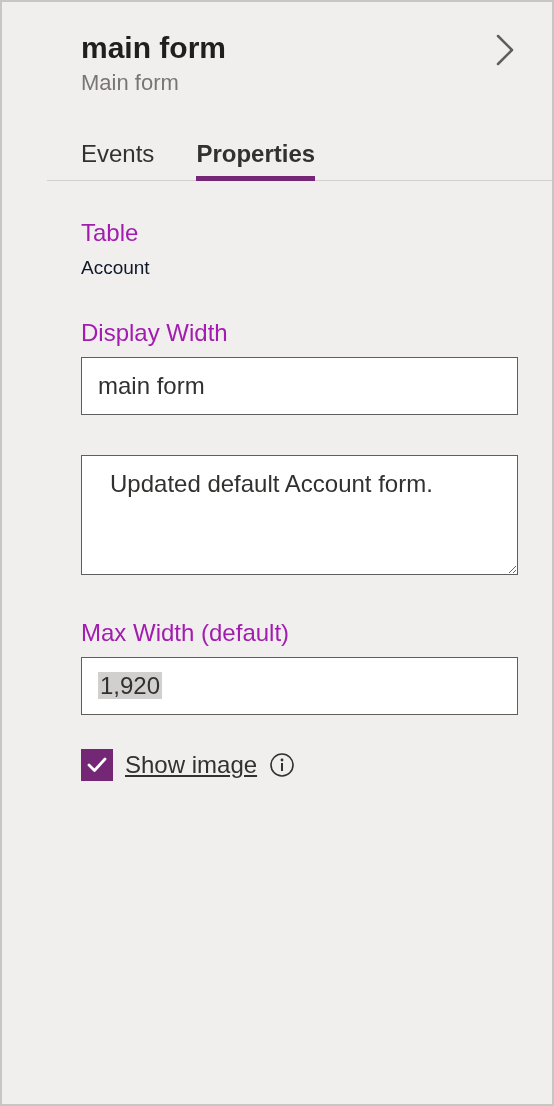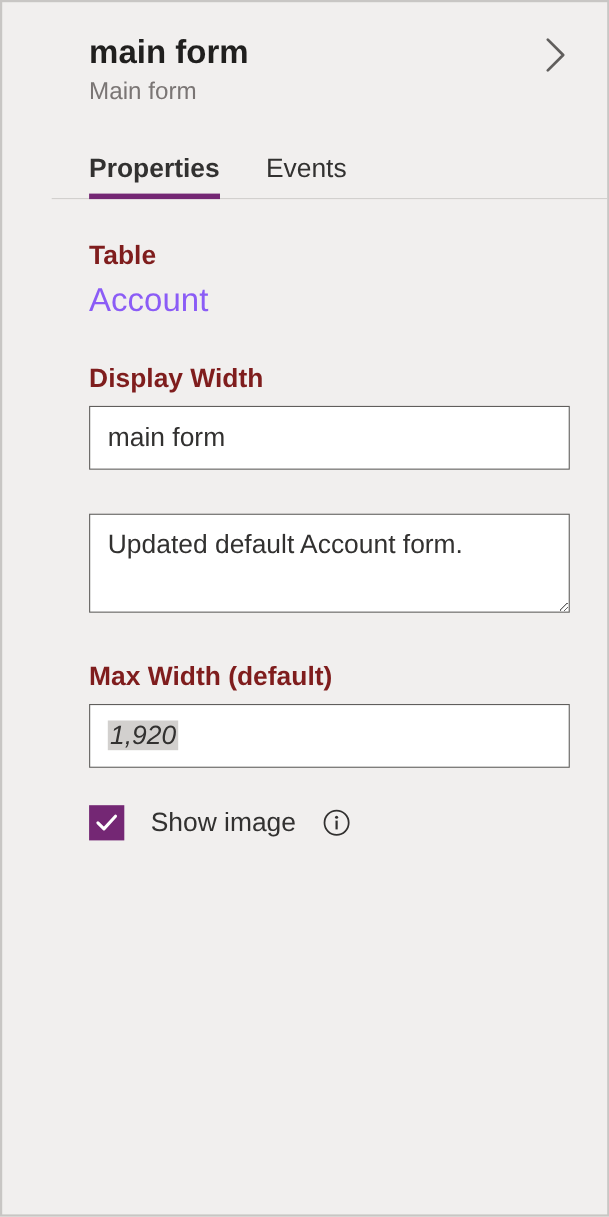--- a/index.html
+++ b/index.html
@@ -66,70 +66,70 @@
       right: 0;
       bottom: -1px;
       height: 5px;
       background: #742774;
     }
     .section {
       margin-top: 38px;
     }
     .label {
       font-size: 24px;
-      font-weight: 700;
-      color: #7f1d1d;
+      font-weight: 400;
+      color: #a21caf;
       margin-bottom: 10px;
     }
     .value-text {
-      font-size: 30px;
-      color: #8b5cf6;
+      font-size: 19px;
+      color: #0f172a;
       margin-top: 10px;
     }
     .field-group {
       margin-top: 40px;
     }
     .text-input {
       width: 100%;
       font-family: inherit;
       font-size: 24px;
       padding: 14px 16px;
       border: 1px solid #605e5c;
       background: #ffffff;
       color: #323130;
     }
     .textarea {
       width: 100%;
       font-family: inherit;
       font-size: 24px;
-      padding: 14px 16px;
+      padding: 14px 28px;
       border: 1px solid #605e5c;
       background: #ffffff;
       color: #323130;
-      height: 90px;
+      height: 120px;
       resize: both;
     }
     .maxwidth-highlight {
       background: #d2d0ce;
       padding: 0 2px;
     }
     .maxwidth-box {
       width: 100%;
       border: 1px solid #605e5c;
       background: #ffffff;
       padding: 14px 16px;
       font-size: 24px;
       cursor: text;
-      font-style: italic;
     }
     .checkbox-row {
       display: flex;
       align-items: center;
-      gap: 24px;
+      gap: 12px;
       margin-top: 34px;
+      text-decoration: underline;
     }
     .checkbox {
       width: 32px;
       height: 32px;
       background: #742774;
       display: flex;
       align-items: center;
       justify-content: center;
       cursor: pointer;
     }
@@ -153,22 +153,22 @@
       <div class="subtitle">Main form</div>
     </div>
     <div class="chevron">
       <svg width="24" height="36" viewBox="0 0 24 36" fill="none">
         <path d="M4 4 L18 18 L4 32" stroke="#605e5c" stroke-width="2.5" stroke-linecap="round" stroke-linejoin="round"></path>
       </svg>
     </div>
   </div>
 
   <div class="tabs">
+    <div class="tab">Events</div>
     <div class="tab active">Properties</div>
-    <div class="tab">Events</div>
   </div>
 
   <div class="section">
     <div class="label">Table</div>
     <div class="value-text">Account</div>
   </div>
 
   <div class="field-group">
     <div class="label">Display Width</div>
     <input type="text" class="text-input" value="main form" style="">

